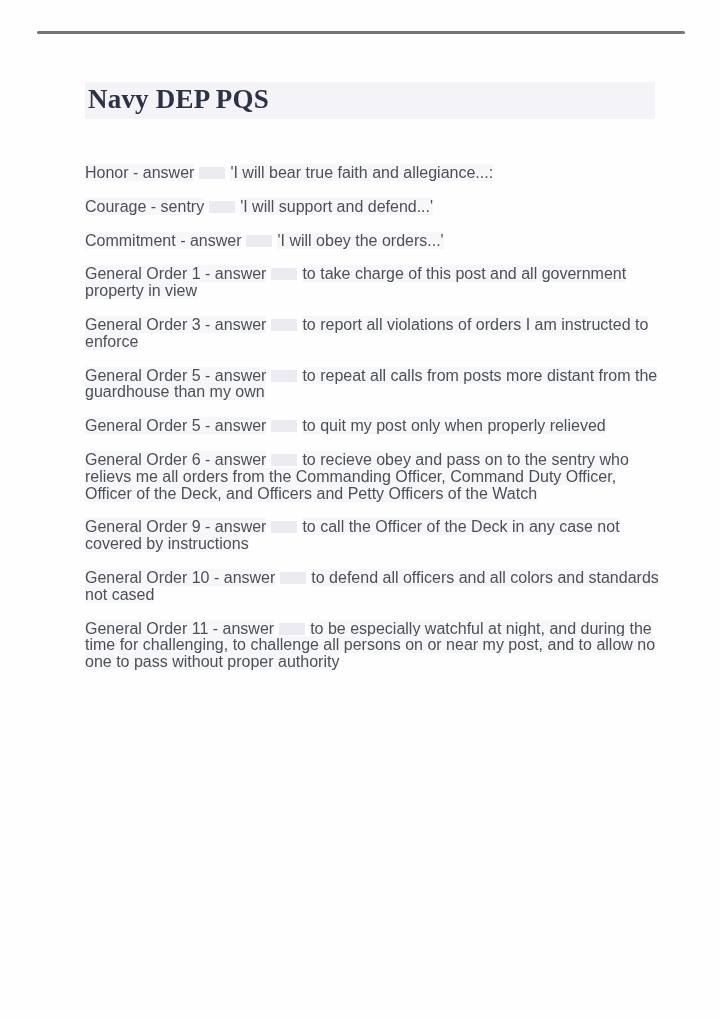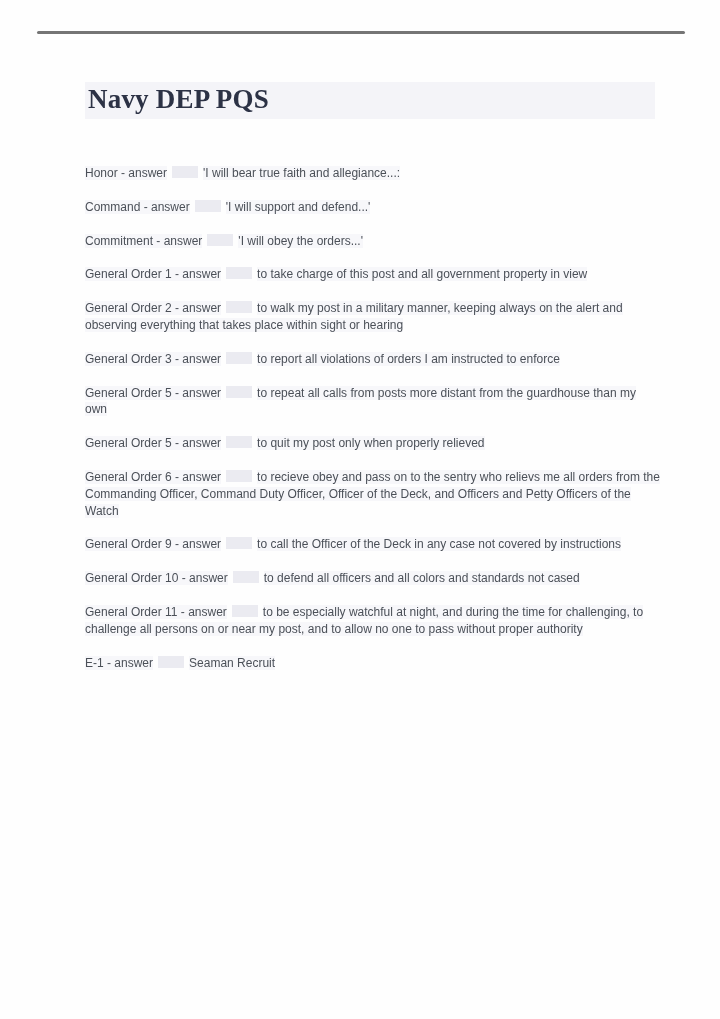--- a/index.html
+++ b/index.html
@@ -50,21 +50,21 @@
     white-space: nowrap;
   }
   .qa-list {
     position: absolute;
     left: 85px;
     top: 165px;
     width: 576px;
   }
   .qa {
     margin: 0 0 17px 0;
-    font-size: 12px;
+    font-size: 16px;
     line-height: 16.8px;
     color: var(--body-color, #4b5058);
   }
   .qa .term {
     background: var(--line-highlight, #f7f7fa);
   }
   .qa .gap {
     display: inline-block;
     width: 26px;
     height: 12px;
@@ -83,40 +83,38 @@
 <div class="page">
   <div class="top-rule"></div>
 
   <div class="title-bar">
     <h1>Navy DEP PQS</h1>
   </div>
 
   <div class="qa-list">
   <p class="qa"><span class="term">Honor - answer</span><span class="gap"></span><span class="def">'I will bear true faith and allegiance...:</span></p>
 
-  <p class="qa"><span class="term">Command - answer</span><span class="gap"></span><span class="def">'I will support and defend...'</span></p>
+  <p class="qa"><span class="term">Courage - sentry</span><span class="gap"></span><span class="def">'I will support and defend...'</span></p>
 
   <p class="qa"><span class="term">Commitment - answer</span><span class="gap"></span><span class="def">'I will obey the orders...'</span></p>
 
   <p class="qa"><span class="term">General Order 1 - answer</span><span class="gap"></span><span class="def">to take charge of this post and all government property in view</span></p>
 
-  <p class="qa"><span class="term">General Order 2 - answer</span><span class="gap"></span><span class="def">to walk my post in a military manner, keeping always on the alert and observing everything that takes place within sight or hearing</span></p>
 
   <p class="qa"><span class="term">General Order 3 - answer</span><span class="gap"></span><span class="def">to report all violations of orders I am instructed to enforce</span></p>
 
   <p class="qa"><span class="term">General Order 5 - answer</span><span class="gap"></span><span class="def">to repeat all calls from posts more distant from the guardhouse than my own</span></p>
 
   <p class="qa"><span class="term">General Order 5 - answer</span><span class="gap"></span><span class="def">to quit my post only when properly relieved</span></p>
 
   <p class="qa"><span class="term">General Order 6 - answer</span><span class="gap"></span><span class="def">to recieve obey and pass on to the sentry who relievs me all orders from the Commanding Officer, Command Duty Officer, Officer of the Deck, and Officers and Petty Officers of the Watch</span></p>
 
 
 
   <p class="qa"><span class="term">General Order 9 - answer</span><span class="gap"></span><span class="def">to call the Officer of the Deck in any case not covered by instructions</span></p>
 
   <p class="qa"><span class="term">General Order 10 - answer</span><span class="gap"></span><span class="def">to defend all officers and all colors and standards not cased</span></p>
 
   <p class="qa"><span class="term">General Order 11 - answer</span><span class="gap"></span><span class="def">to be especially watchful at night, and during the time for challenging, to challenge all persons on or near my post, and to allow no one to pass without proper authority</span></p>
 
-  <p class="qa"><span class="term">E-1 - answer</span><span class="gap"></span><span class="def">Seaman Recruit</span></p>
 
 </div>
 </div>
 
 </body></html>

